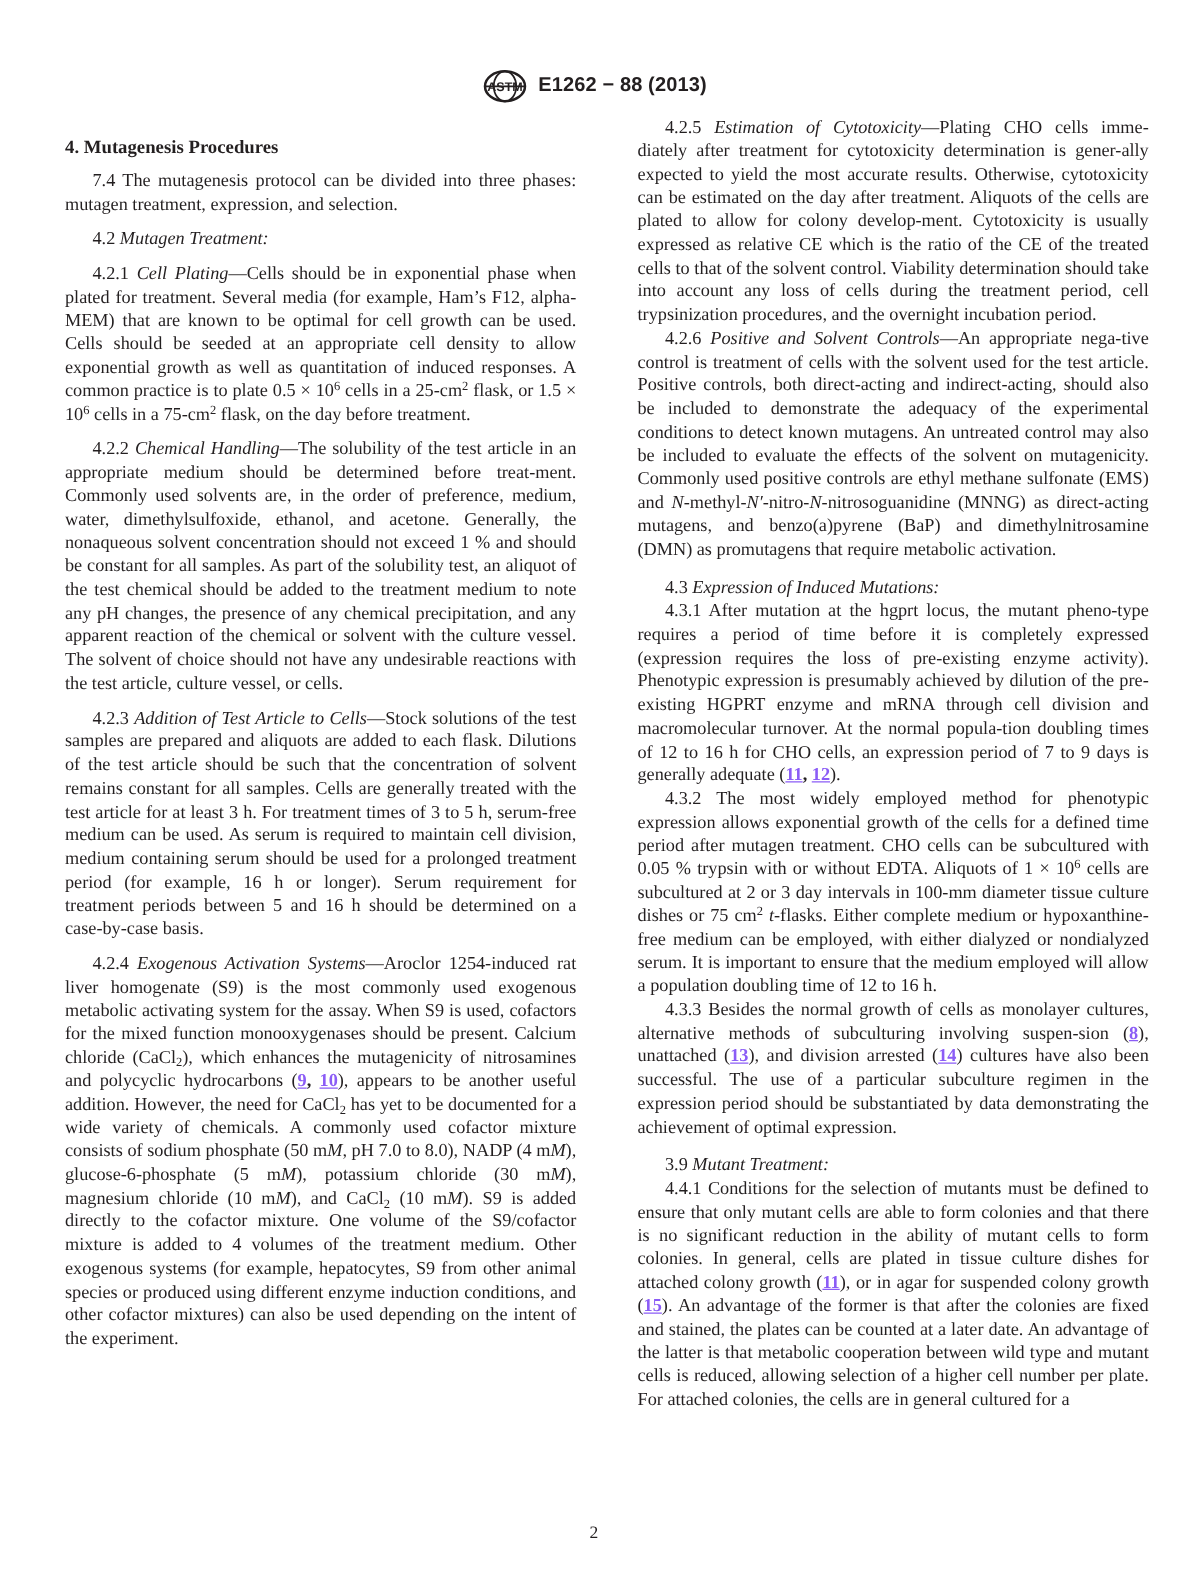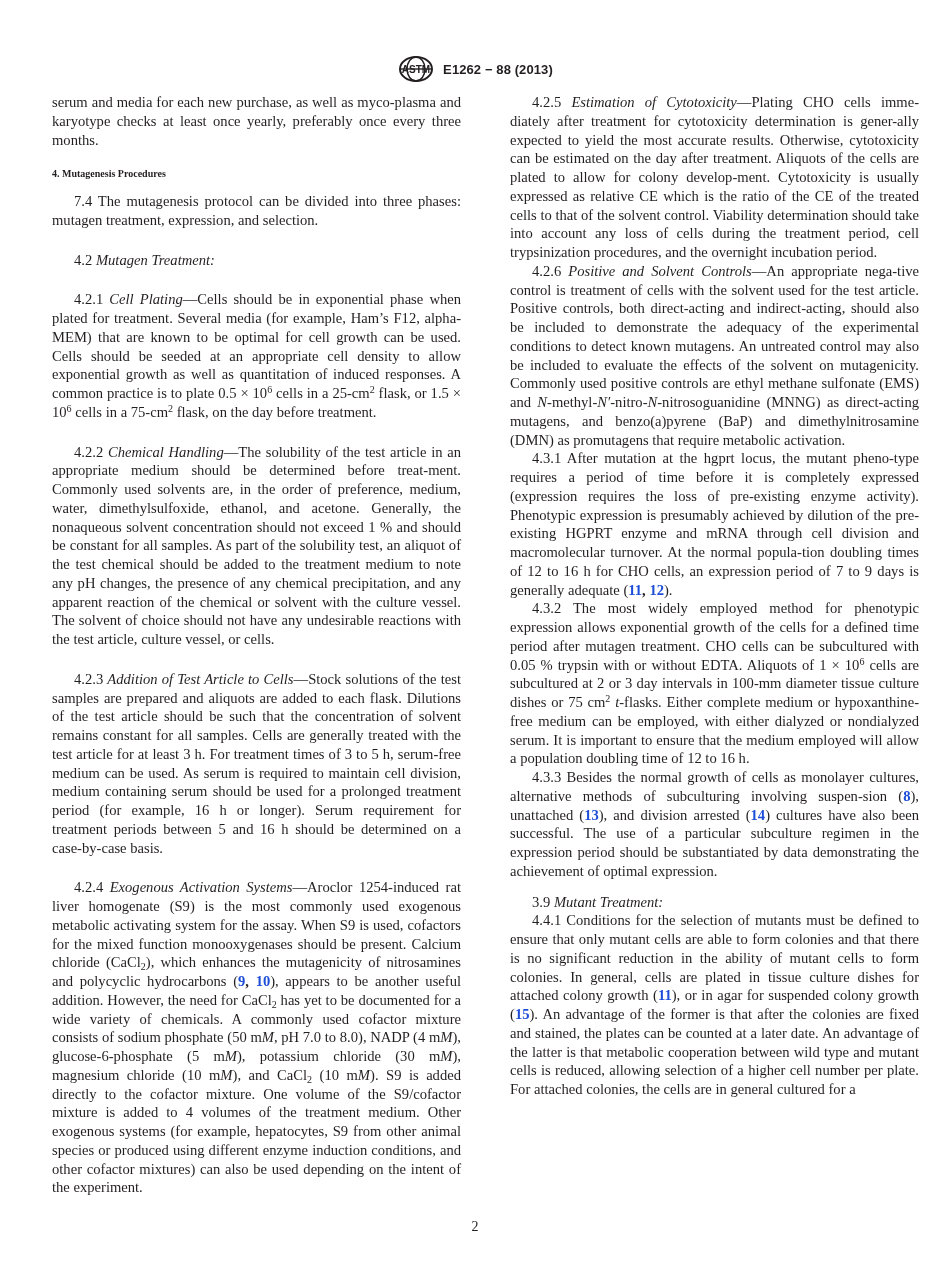--- a/index.html
+++ b/index.html
@@ -2,33 +2,33 @@
 <html><head>
 <meta charset="utf-8">
 <style>
   html, body { margin:0; padding:0; background:#ffffff; }
   body { width:950px; height:1272px; position:relative; overflow:hidden;
          font-family:"Liberation Serif", "DejaVu Serif", serif; color:#231f20; }
   .header { position:absolute; top:54px; left:0; width:950px; height:30px;
             display:flex; justify-content:center; align-items:center; gap:8px; }
   .logo { width:38px; height:28px; display:inline-block; }
   .doc-id { font-family:"Liberation Sans", "DejaVu Sans", sans-serif; font-weight:bold;
-            font-size:13px; color:#231f20; letter-spacing:0.1px; }
+            font-size:16px; color:#231f20; letter-spacing:0.1px; }
   .col { position:absolute; top:93px; width:409px; font-size:14.6px; line-height:18.75px;
          text-align:justify; hyphens:manual; }
   .col.left { left:52px; }
   .col.right { left:510px; }
   .p { margin:0; text-indent:22px; }
   .p.noindent { text-indent:0; }
-  .p.gap { margin-top:21px; }
+  .p.gap { margin-top:9px; }
   .p.biggap { margin-top:12px; }
-  .h { margin:16px 0 8px 0; font-weight:bold; font-size:10px; text-indent:0; }
+  .h { margin:16px 0 8px 0; font-weight:bold; font-size:15px; text-indent:0; }
   .i { font-style:italic; }
   .b { font-weight:bold; }
-  .ref { color:#1d4ed8; font-weight:bold; cursor:pointer; }
+  .ref { color:#8b5cf6; font-weight:bold; cursor:pointer;text-decoration:underline; }
   sup, sub { font-size:10px; line-height:0; }
   sup { vertical-align:5px; }
   sub { vertical-align:-3px; }
   .pagenum { position:absolute; top:1219px; left:0; width:950px; text-align:center;
              font-size:14px; color:#231f20; }
 </style>
 </head>
 <body>
 
 <div class="header">
@@ -37,32 +37,32 @@
       <ellipse cx="19" cy="14" rx="16" ry="12" fill="none" stroke="#231f20" stroke-width="2"></ellipse>
       <ellipse cx="19" cy="14" rx="9" ry="12" fill="none" stroke="#231f20" stroke-width="1.4"></ellipse>
       <line x1="3" y1="14" x2="35" y2="14" stroke="#231f20" stroke-width="1.4"></line>
       <text x="19" y="18" font-family="Liberation Sans, sans-serif" font-size="10" font-weight="bold" text-anchor="middle" fill="#231f20">ASTM</text>
     </svg>
   </span>
   <span class="doc-id">E1262 − 88 (2013)</span>
 </div>
 
 <div class="col left">
-    <p class="p noindent"><span>serum and media for each new purchase, as well as myco-plasma and karyotype checks at least once yearly, preferably once every three months.</span></p>
     <p class="h"><span>4.  Mutagenesis Procedures</span></p>
     <p class="p"><span>7.4 The mutagenesis protocol can be divided into three phases: mutagen treatment, expression, and selection.</span></p>
     <p class="p gap"><span>4.2 </span><span class="i">Mutagen Treatment:</span></p>
     <p class="p gap"><span>4.2.1 </span><span class="i">Cell Plating</span><span>—Cells should be in exponential phase when plated for treatment. Several media (for example, Ham’s F12, alpha-MEM) that are known to be optimal for cell growth can be used. Cells should be seeded at an appropriate cell density to allow exponential growth as well as quantitation of induced responses. A common practice is to plate 0.5 × 10</span><sup>6</sup><span> cells in a 25-cm</span><sup>2</sup><span> flask, or 1.5 × 10</span><sup>6</sup><span> cells in a 75-cm</span><sup>2</sup><span> flask, on the day before treatment.</span></p>
     <p class="p gap"><span>4.2.2 </span><span class="i">Chemical Handling</span><span>—The solubility of the test article in an appropriate medium should be determined before treat-ment. Commonly used solvents are, in the order of preference, medium, water, dimethylsulfoxide, ethanol, and acetone. Generally, the nonaqueous solvent concentration should not exceed 1 % and should be constant for all samples. As part of the solubility test, an aliquot of the test chemical should be added to the treatment medium to note any pH changes, the presence of any chemical precipitation, and any apparent reaction of the chemical or solvent with the culture vessel. The solvent of choice should not have any undesirable reactions with the test article, culture vessel, or cells.</span></p>
     <p class="p gap"><span>4.2.3 </span><span class="i">Addition of Test Article to Cells</span><span>—Stock solutions of the test samples are prepared and aliquots are added to each flask. Dilutions of the test article should be such that the concentration of solvent remains constant for all samples. Cells are generally treated with the test article for at least 3 h. For treatment times of 3 to 5 h, serum-free medium can be used. As serum is required to maintain cell division, medium containing serum should be used for a prolonged treatment period (for example, 16 h or longer). Serum requirement for treatment periods between 5 and 16 h should be determined on a case-by-case basis.</span></p>
     <p class="p gap"><span>4.2.4 </span><span class="i">Exogenous Activation Systems</span><span>—Aroclor 1254-induced rat liver homogenate (S9) is the most commonly used exogenous metabolic activating system for the assay. When S9 is used, cofactors for the mixed function monooxygenases should be present. Calcium chloride (CaCl</span><sub>2</sub><span>), which enhances the mutagenicity of nitrosamines and polycyclic hydrocarbons (</span><a class="ref">9</a><span class="b">, </span><a class="ref">10</a><span>), appears to be another useful addition. However, the need for CaCl</span><sub>2</sub><span> has yet to be documented for a wide variety of chemicals. A commonly used cofactor mixture consists of sodium phosphate (50 m</span><span class="i">M</span><span>, pH 7.0 to 8.0), NADP (4 m</span><span class="i">M</span><span>), glucose-6-phosphate (5 m</span><span class="i">M</span><span>), potassium chloride (30 m</span><span class="i">M</span><span>), magnesium chloride (10 m</span><span class="i">M</span><span>), and CaCl</span><sub>2</sub><span> (10 m</span><span class="i">M</span><span>). S9 is added directly to the cofactor mixture. One volume of the S9/cofactor mixture is added to 4 volumes of the treatment medium. Other exogenous systems (for example, hepatocytes, S9 from other animal species or produced using different enzyme induction conditions, and other cofactor mixtures) can also be used depending on the intent of the experiment.</span></p>
   </div>
 <div class="col right">
     <p class="p"><span>4.2.5 </span><span class="i">Estimation of Cytotoxicity</span><span>—Plating CHO cells imme-diately after treatment for cytotoxicity determination is gener-ally expected to yield the most accurate results. Otherwise, cytotoxicity can be estimated on the day after treatment. Aliquots of the cells are plated to allow for colony develop-ment. Cytotoxicity is usually expressed as relative CE which is the ratio of the CE of the treated cells to that of the solvent control. Viability determination should take into account any loss of cells during the treatment period, cell trypsinization procedures, and the overnight incubation period.</span></p>
     <p class="p"><span>4.2.6 </span><span class="i">Positive and Solvent Controls</span><span>—An appropriate nega-tive control is treatment of cells with the solvent used for the test article. Positive controls, both direct-acting and indirect-acting, should also be included to demonstrate the adequacy of the experimental conditions to detect known mutagens. An untreated control may also be included to evaluate the effects of the solvent on mutagenicity. Commonly used positive controls are ethyl methane sulfonate (EMS) and </span><span class="i">N</span><span>-methyl-</span><span class="i">N′</span><span>-nitro-</span><span class="i">N</span><span>-nitrosoguanidine (MNNG) as direct-acting mutagens, and benzo(a)pyrene (BaP) and dimethylnitrosamine (DMN) as promutagens that require metabolic activation.</span></p>
+    <p class="p biggap"><span>4.3 </span><span class="i">Expression of Induced Mutations:</span></p>
     <p class="p"><span>4.3.1 After mutation at the hgprt locus, the mutant pheno-type requires a period of time before it is completely expressed (expression requires the loss of pre-existing enzyme activity). Phenotypic expression is presumably achieved by dilution of the pre-existing HGPRT enzyme and mRNA through cell division and macromolecular turnover. At the normal popula-tion doubling times of 12 to 16 h for CHO cells, an expression period of 7 to 9 days is generally adequate (</span><a class="ref">11</a><span class="b">, </span><a class="ref">12</a><span>).</span></p>
     <p class="p"><span>4.3.2 The most widely employed method for phenotypic expression allows exponential growth of the cells for a defined time period after mutagen treatment. CHO cells can be subcultured with 0.05 % trypsin with or without EDTA. Aliquots of 1 × 10</span><sup>6</sup><span> cells are subcultured at 2 or 3 day intervals in 100-mm diameter tissue culture dishes or 75 cm</span><sup>2</sup><span> </span><span class="i">t</span><span>-flasks. Either complete medium or hypoxanthine-free medium can be employed, with either dialyzed or nondialyzed serum. It is important to ensure that the medium employed will allow a population doubling time of 12 to 16 h.</span></p>
     <p class="p"><span>4.3.3 Besides the normal growth of cells as monolayer cultures, alternative methods of subculturing involving suspen-sion (</span><a class="ref">8</a><span>), unattached (</span><a class="ref">13</a><span>), and division arrested (</span><a class="ref">14</a><span>) cultures have also been successful. The use of a particular subculture regimen in the expression period should be substantiated by data demonstrating the achievement of optimal expression.</span></p>
     <p class="p biggap"><span>3.9 </span><span class="i">Mutant Treatment:</span></p>
     <p class="p"><span>4.4.1 Conditions for the selection of mutants must be defined to ensure that only mutant cells are able to form colonies and that there is no significant reduction in the ability of mutant cells to form colonies. In general, cells are plated in tissue culture dishes for attached colony growth (</span><a class="ref">11</a><span>), or in agar for suspended colony growth (</span><a class="ref">15</a><span>). An advantage of the former is that after the colonies are fixed and stained, the plates can be counted at a later date. An advantage of the latter is that metabolic cooperation between wild type and mutant cells is reduced, allowing selection of a higher cell number per plate. For attached colonies, the cells are in general cultured for a</span></p>
   </div>
 
 <div class="pagenum">2</div>
 
 </body></html>

